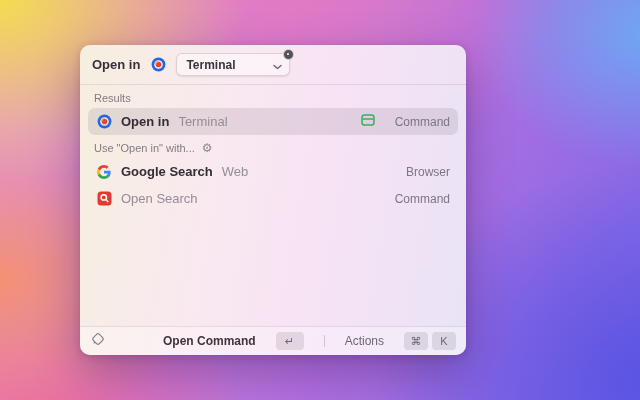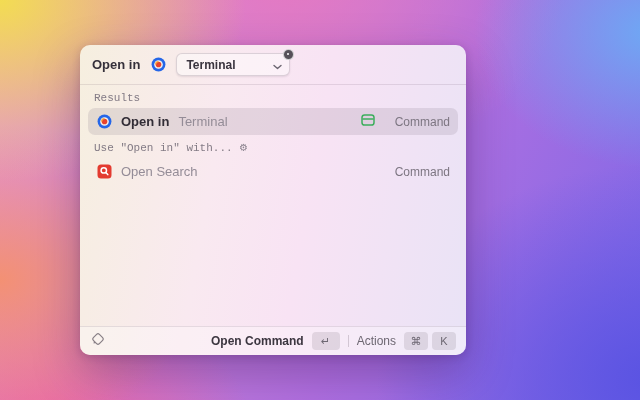--- a/index.html
+++ b/index.html
@@ -24,33 +24,33 @@
   .dropdown{position:relative;display:flex;align-items:center;justify-content:space-between;
     width:96px;height:21px;padding:0 7px 0 9px;border-radius:6px;
     background:rgba(255,255,255,.45);border:1px solid rgba(70,50,70,.18);
     box-shadow:0 1px 2px rgba(70,50,70,.12);cursor:pointer;}
   .dropdown-value{font-size:12px;font-weight:700;color:#3a343e;}
   .dropdown-badge{position:absolute;top:-5px;right:-5px;width:9px;height:9px;border-radius:50%;
     background:#565059;border:1px solid rgba(255,255,255,.7);}
   .dropdown-badge::after{content:"";position:absolute;left:3px;top:3px;width:2px;height:2px;
     border-radius:50%;background:#fff;}
   
-  .section-label{font-size:11px;color:#837b85;padding:7px 14px 4px;display:flex;align-items:center;gap:7px;font-family:Liberation Mono, monospace;}
+  .section-label{font-size:11px;color:#837b85;padding:7px 14px 4px;display:flex;align-items:center;gap:7px;}
   .gear{font-size:12px;color:#8d8590;line-height:1;cursor:pointer;}
   
   .row{display:flex;align-items:center;gap:9px;height:27px;margin:0 8px;padding:0 8px;border-radius:7px;}
   .row.selected{background:rgba(120,105,125,.16);}
   .row-title{font-size:13px;font-weight:700;color:#322d36;white-space:nowrap;}
   .row-sub{font-size:13px;color:#948c97;white-space:nowrap;}
   .row-spacer{flex:1;}
   .row-accessory{display:flex;align-items:center;gap:20px;font-size:12px;color:#7d7682;}
   .icon16{width:16px;height:16px;flex:0 0 auto;display:flex;align-items:center;justify-content:center;}
   
   .body-spacer{flex:1;}
-  .footer{flex:0 0 auto;height:28px;display:flex;align-items:center;padding:0 10px;gap:8px;
+  .footer{flex:0 0 auto;height:28px;display:flex;align-items:center;padding:0 10px;gap:20px;
     border-top:1px solid rgba(70,50,70,.12);background:rgba(255,255,255,.30);}
   .footer-spacer{flex:1;}
   .footer-primary{font-size:12px;font-weight:700;color:#3c3640;}
   .key{display:flex;align-items:center;justify-content:center;height:18px;min-width:18px;
     padding:0 3px;border-radius:4px;background:rgba(110,100,115,.17);
     font-size:11px;color:#6d6772;cursor:pointer;}
   .key-return{min-width:22px;}
   .footer-divider{width:1px;height:12px;background:rgba(70,50,70,.2);}
   .footer-actions{font-size:12px;color:#6d6772;cursor:pointer;}
   .keys{display:flex;gap:4px;}
@@ -107,20 +107,36 @@
         </span>
         <span>Command</span>
       </span>
     </div>
 
     <div class="section-label">
       <span>Use "Open in" with...</span>
       <span class="gear">⚙</span>
     </div>
 
+    <div class="row">
+      <span class="icon16">
+        <svg width="14" height="14" viewBox="0 0 48 48">
+          <path fill="#EA4335" d="M24 9.5c3.54 0 6.71 1.22 9.21 3.6l6.85-6.85C35.9 2.38 30.47 0 24 0 14.62 0 6.51 5.38 2.56 13.22l7.98 6.19C12.43 13.72 17.74 9.5 24 9.5z"></path>
+          <path fill="#4285F4" d="M46.98 24.55c0-1.57-.15-3.09-.38-4.55H24v9.02h12.94c-.58 2.96-2.26 5.48-4.78 7.18l7.73 6c4.51-4.18 7.09-10.36 7.09-17.65z"></path>
+          <path fill="#FBBC05" d="M10.53 28.59c-.48-1.45-.76-2.99-.76-4.59s.27-3.14.76-4.59l-7.98-6.19C.92 16.46 0 20.12 0 24c0 3.88.92 7.54 2.56 10.78l7.97-6.19z"></path>
+          <path fill="#34A853" d="M24 48c6.48 0 11.93-2.13 15.89-5.81l-7.73-6c-2.15 1.45-4.92 2.3-8.16 2.3-6.26 0-11.57-4.22-13.47-9.91l-7.98 6.19C6.51 42.62 14.62 48 24 48z"></path>
+        </svg>
+      </span>
+      <span class="row-title">Google Search</span>
+      <span class="row-sub">Web</span>
+      <span class="row-spacer"></span>
+      <span class="row-accessory">
+        <span>Browser</span>
+      </span>
+    </div>
 
     <div class="row">
       <span class="icon16">
         <svg width="15" height="15" viewBox="0 0 15 15">
           <rect x="0.5" y="0.5" width="14" height="14" rx="3.5" fill="#e33b30"></rect>
           <circle cx="6.8" cy="6.4" r="2.7" fill="none" stroke="#ffffff" stroke-width="1.5"></circle>
           <line x1="8.8" y1="8.5" x2="10.8" y2="10.6" stroke="#ffffff" stroke-width="1.5" stroke-linecap="round"></line>
         </svg>
       </span>
       <span class="row-sub">Open Search</span>

